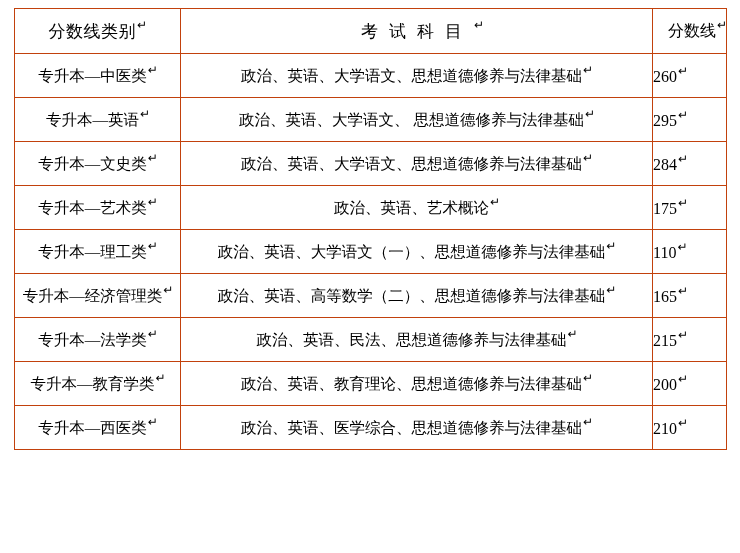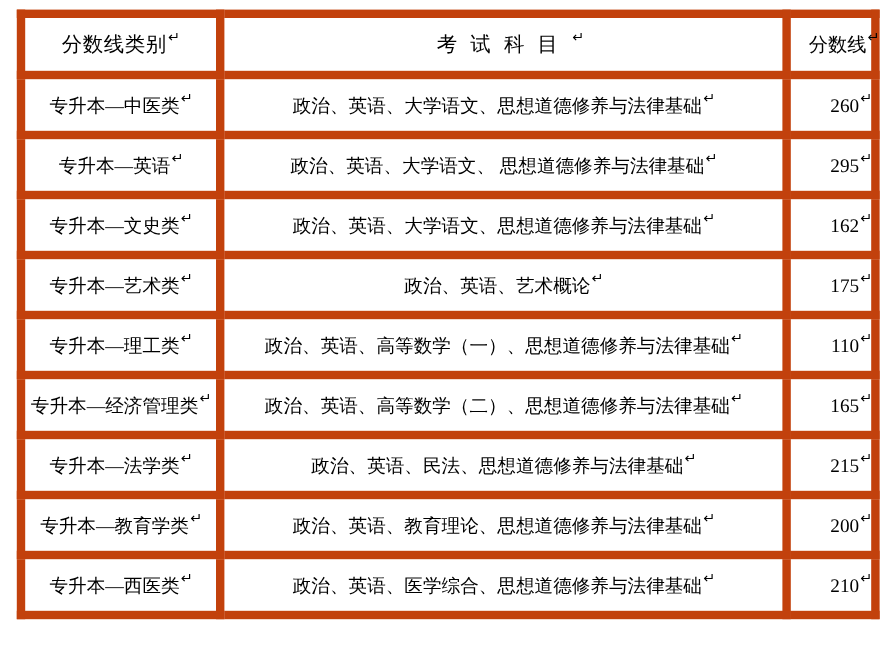--- a/index.html
+++ b/index.html
@@ -26,21 +26,21 @@
     width: 712px;
     margin: 8px 14px 0 14px;
     table-layout: fixed;
   }
   table.score-table col.c1 { width: 166px; }
   table.score-table col.c2 { width: 472px; }
   table.score-table col.c3 { width: 74px; }
 
   table.score-table th,
   table.score-table td {
-    border: 7px solid #c2410c;
+    border: 1px solid #c2410c;
     padding: 0;
     font-weight: normal;
     vertical-align: middle;
   }
   .hdr-cell {
     height: 44px;
     text-align: center;
     font-size: 17px;
     font-weight: bold;
     letter-spacing: 0.5px;
@@ -62,21 +62,21 @@
     white-space: nowrap;
   }
   .subj-cell {
     height: 43px;
     text-align: center;
     font-size: 15.5px;
     white-space: nowrap;
   }
   .score-cell {
     height: 43px;
-    text-align: right;
+    text-align: left;
     font-size: 16px;
     white-space: nowrap;
   }
   .pilcrow {
     font-size: 12px;
     color: #000000;
     vertical-align: super;
     font-family: "Liberation Sans", sans-serif;
   }
   .cellwrap {
@@ -119,30 +119,30 @@
         <td class="score-cell"><span class="cellwrap"><span>260</span><span class="pilcrow">↵</span></span></td>
       </tr>
       <tr>
         <td class="cat-cell"><span class="cellwrap"><span>专升本—英语</span><span class="pilcrow">↵</span></span></td>
         <td class="subj-cell"><span class="cellwrap"><span>政治、英语、大学语文、 思想道德修养与法律基础</span><span class="pilcrow">↵</span></span></td>
         <td class="score-cell"><span class="cellwrap"><span>295</span><span class="pilcrow">↵</span></span></td>
       </tr>
       <tr>
         <td class="cat-cell"><span class="cellwrap"><span>专升本—文史类</span><span class="pilcrow">↵</span></span></td>
         <td class="subj-cell"><span class="cellwrap"><span>政治、英语、大学语文、思想道德修养与法律基础</span><span class="pilcrow">↵</span></span></td>
-        <td class="score-cell"><span class="cellwrap"><span>162</span><span class="pilcrow">↵</span></span></td>
+        <td class="score-cell"><span class="cellwrap"><span>284</span><span class="pilcrow">↵</span></span></td>
       </tr>
       <tr>
         <td class="cat-cell"><span class="cellwrap"><span>专升本—艺术类</span><span class="pilcrow">↵</span></span></td>
         <td class="subj-cell"><span class="cellwrap"><span>政治、英语、艺术概论</span><span class="pilcrow">↵</span></span></td>
         <td class="score-cell"><span class="cellwrap"><span>175</span><span class="pilcrow">↵</span></span></td>
       </tr>
       <tr>
         <td class="cat-cell"><span class="cellwrap"><span>专升本—理工类</span><span class="pilcrow">↵</span></span></td>
-        <td class="subj-cell"><span class="cellwrap"><span>政治、英语、高等数学（一）、思想道德修养与法律基础</span><span class="pilcrow">↵</span></span></td>
+        <td class="subj-cell"><span class="cellwrap"><span>政治、英语、大学语文（一）、思想道德修养与法律基础</span><span class="pilcrow">↵</span></span></td>
         <td class="score-cell"><span class="cellwrap"><span>110</span><span class="pilcrow">↵</span></span></td>
       </tr>
       <tr>
         <td class="cat-cell"><span class="cellwrap"><span>专升本—经济管理类</span><span class="pilcrow">↵</span></span></td>
         <td class="subj-cell"><span class="cellwrap"><span>政治、英语、高等数学（二）、思想道德修养与法律基础</span><span class="pilcrow">↵</span></span></td>
         <td class="score-cell"><span class="cellwrap"><span>165</span><span class="pilcrow">↵</span></span></td>
       </tr>
       <tr>
         <td class="cat-cell"><span class="cellwrap"><span>专升本—法学类</span><span class="pilcrow">↵</span></span></td>
         <td class="subj-cell"><span class="cellwrap"><span>政治、英语、民法、思想道德修养与法律基础</span><span class="pilcrow">↵</span></span></td>

